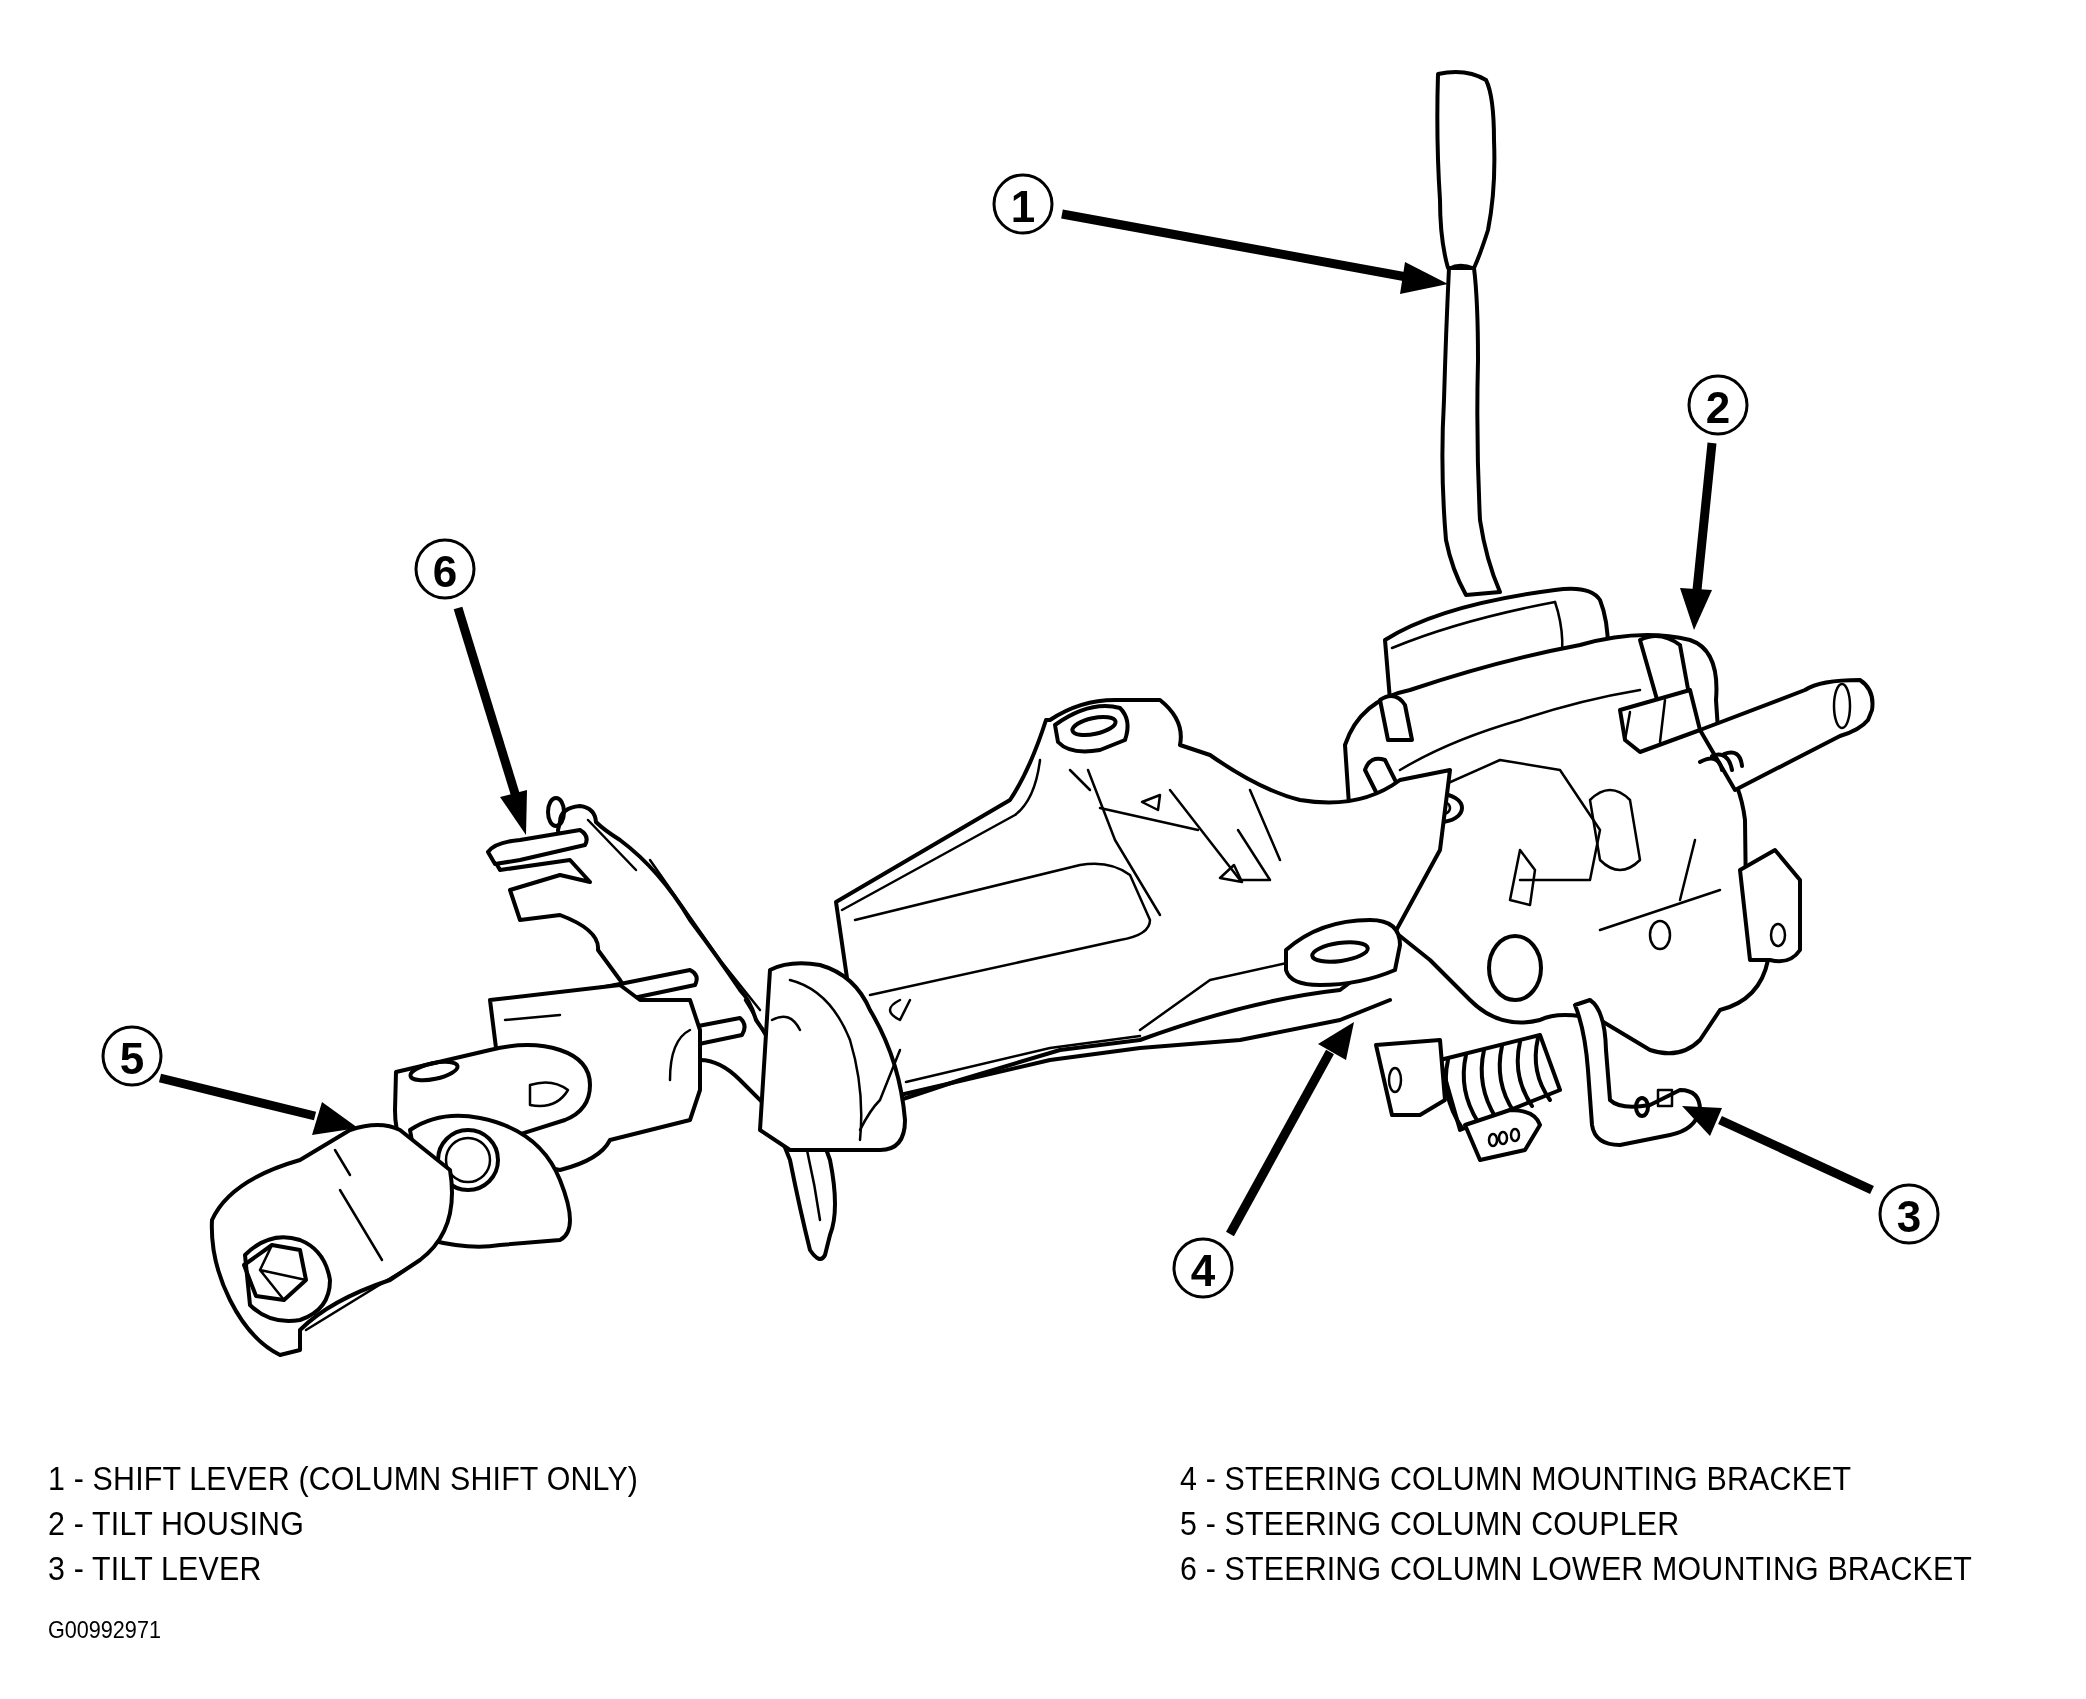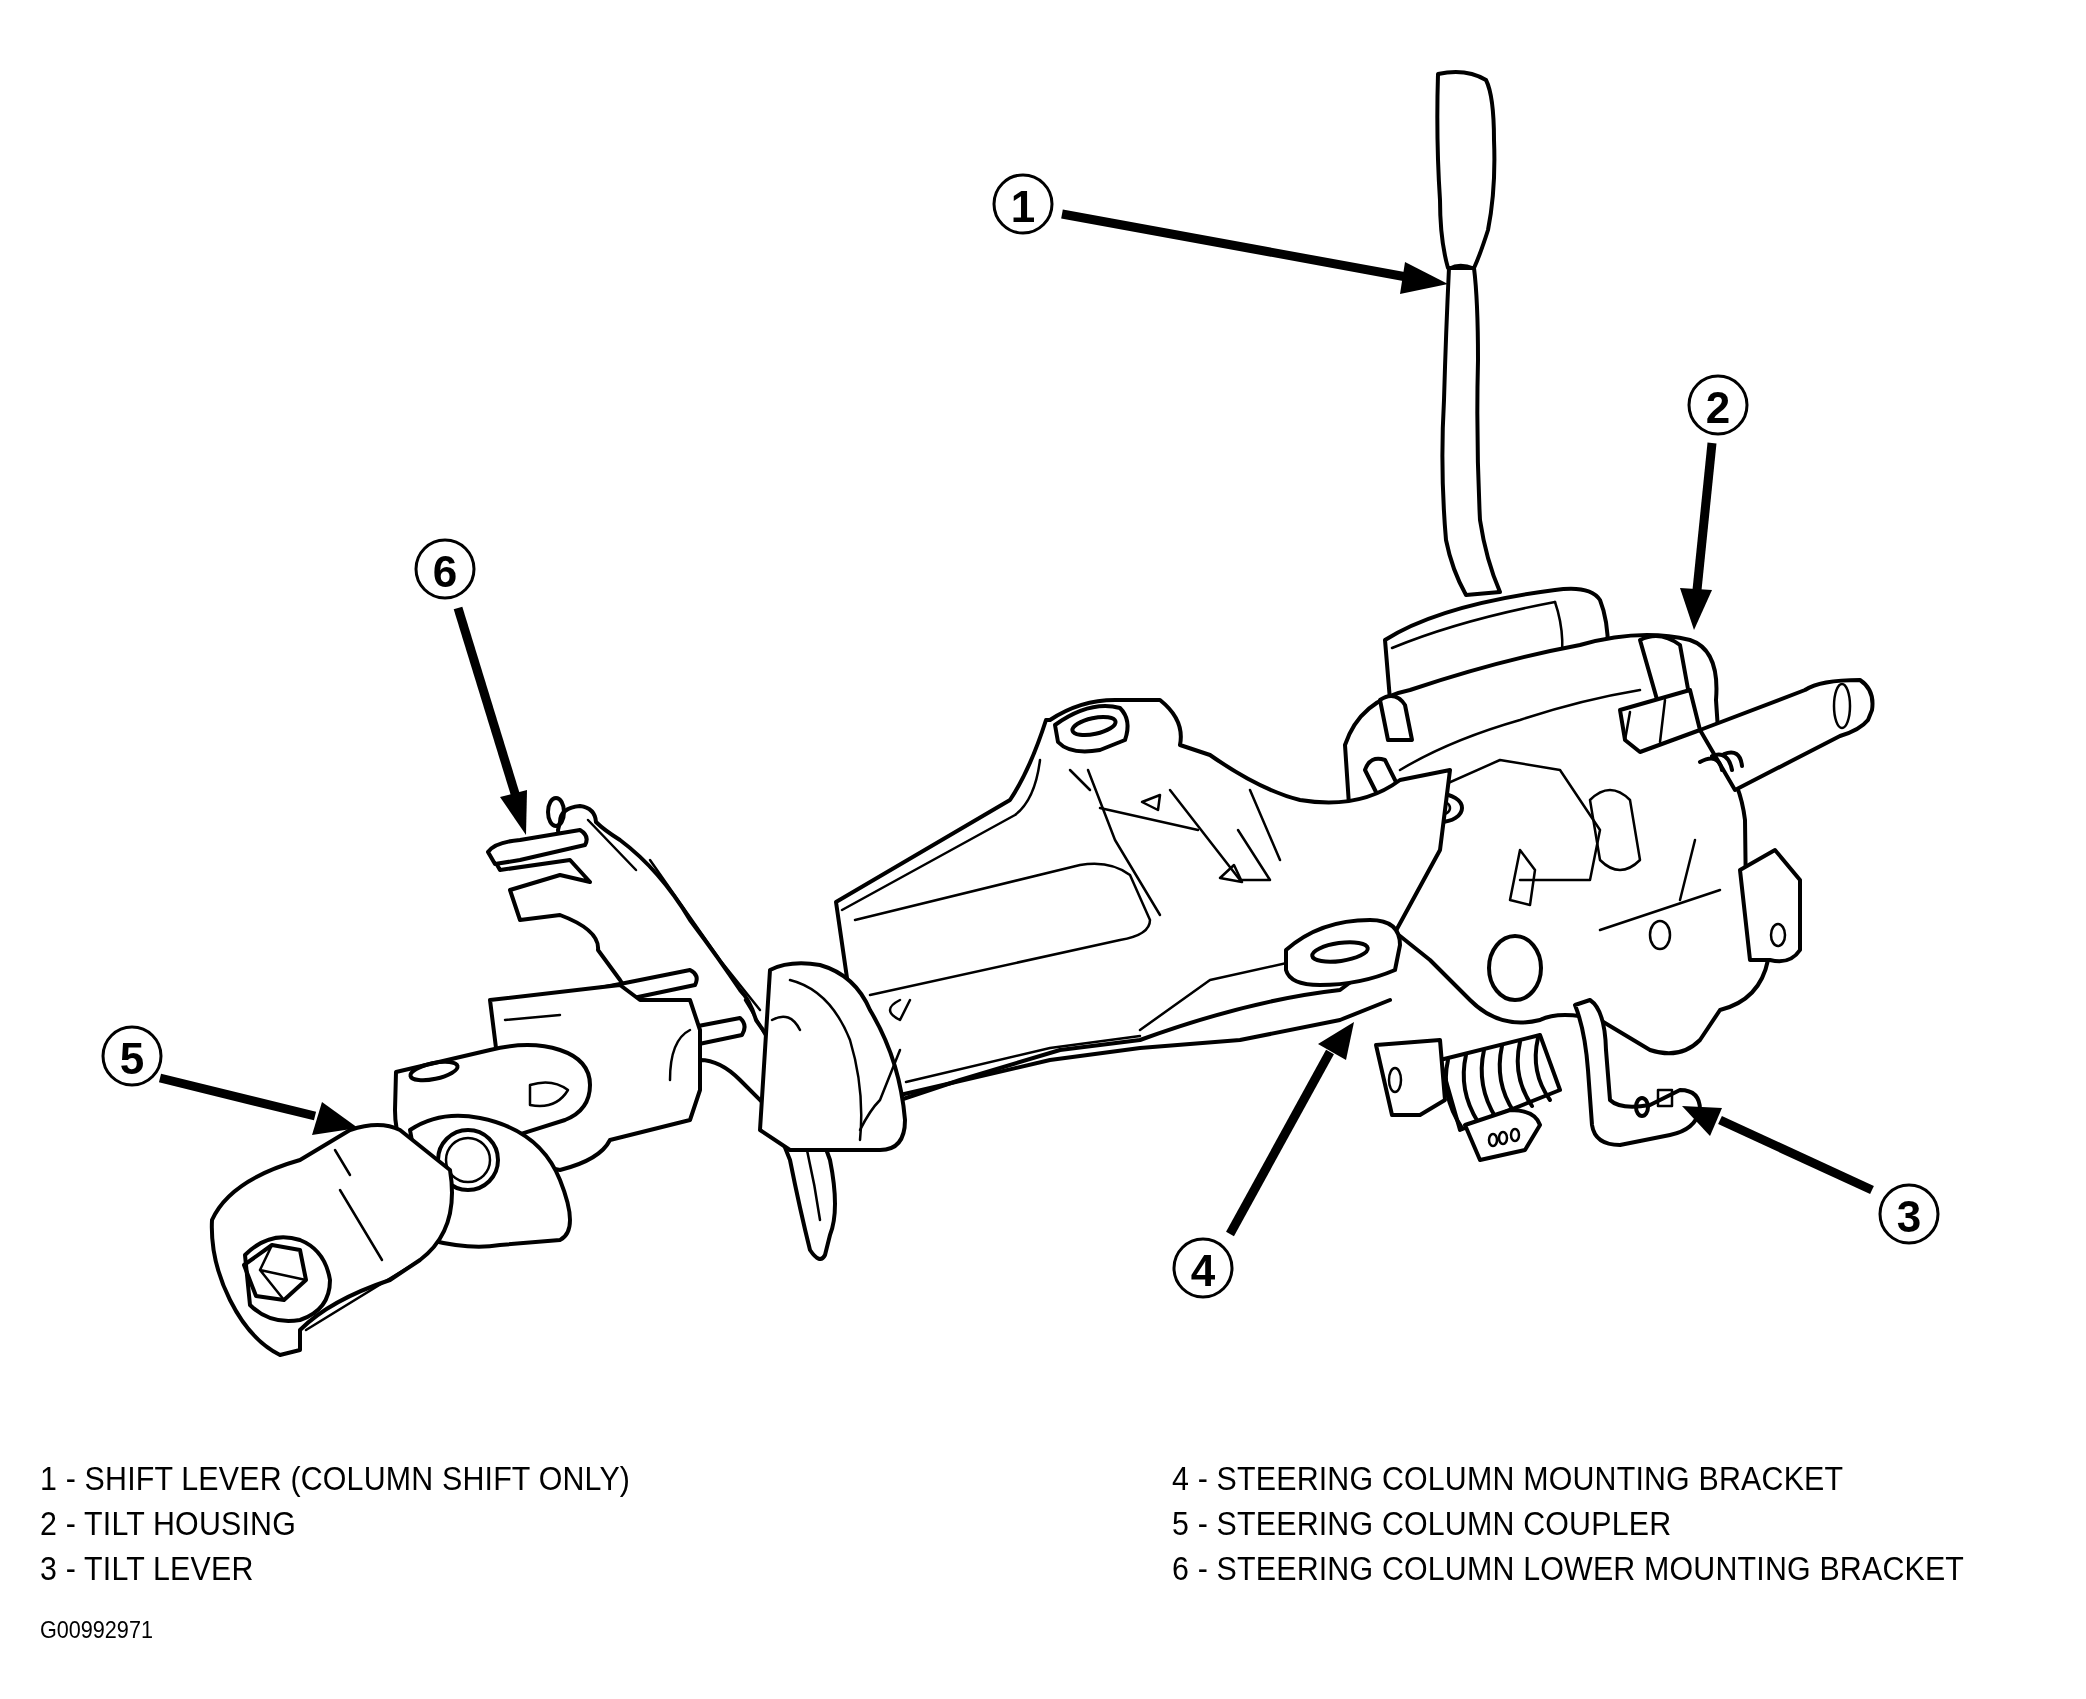--- a/index.html
+++ b/index.html
@@ -6,21 +6,21 @@
   body { width:2086px; height:1699px; position:relative; overflow:hidden; font-family:"Liberation Sans", sans-serif; color:#000; }
   #figure { position:absolute; left:0; top:0; width:2086px; height:1420px; }
   #figure svg { width:2086px; height:1420px; display:block; }
   .ln { fill:none; stroke:#000; stroke-width:4; stroke-linejoin:round; stroke-linecap:round; }
   .ln-thin { fill:none; stroke:#000; stroke-width:2.5; stroke-linejoin:round; stroke-linecap:round; }
   .fill-w { fill:#fff; stroke:#000; stroke-width:4; stroke-linejoin:round; }
   .arrow-shaft { stroke:#000; stroke-width:9; stroke-linecap:butt; fill:none; }
   .arrow-head { fill:#000; stroke:none; }
   .callout-circle { fill:#fff; stroke:#000; stroke-width:3; }
   .callout-num { font-family:"Liberation Sans", sans-serif; font-size:44px; font-weight:bold; text-anchor:middle; dominant-baseline:central; fill:#000; }
-  #legend { position:absolute; left:4px; top:0; width:1736px; height:1699px; pointer-events:none; }
+  #legend { position:absolute; left:12px; top:0; width:1736px; height:1699px; pointer-events:none; }
   .legend-item { position:absolute; font-size:33px; letter-spacing:0.2px; white-space:nowrap; transform:scaleX(0.92); transform-origin:left top; pointer-events:auto; }
   .fig-id { position:absolute; left:36px; top:1616px; font-size:24px; white-space:nowrap; transform:scaleX(0.9); transform-origin:left top; pointer-events:auto; }
 </style>
 </head>
 <body>
 
 <div id="figure">
 <svg viewBox="0 0 2086 1420" xmlns="http://www.w3.org/2000/svg">
 
   <g>

